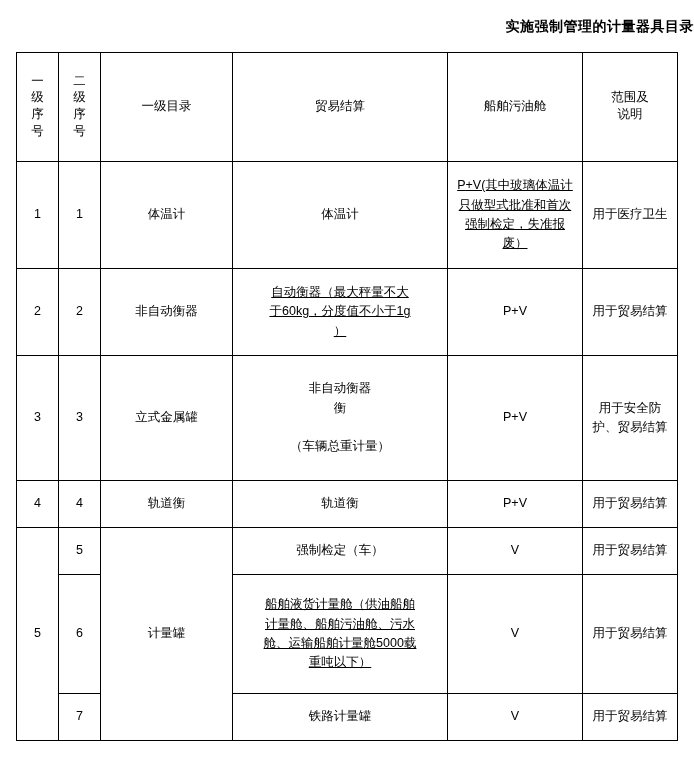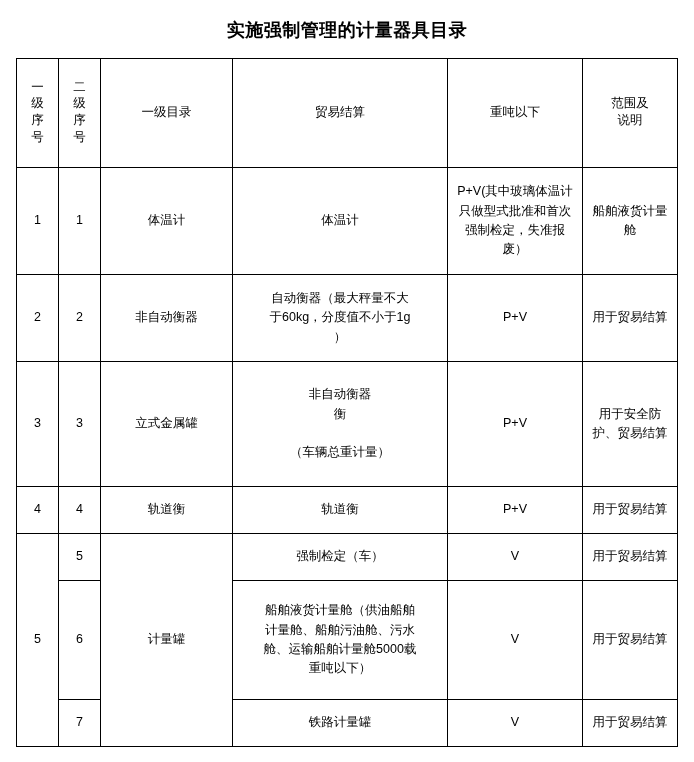--- a/index.html
+++ b/index.html
@@ -14,22 +14,22 @@
     color: #000000;
     overflow: hidden;
   }
   .page {
     width: 694px;
     height: 762px;
     position: relative;
     box-sizing: border-box;
   }
   .doc-title {
-    text-align: center;
-    font-size: 18px;
+    text-align: right;
+    font-size: 14px;
     font-weight: bold;
     letter-spacing: 0.5px;
     padding-top: 18px;
     padding-bottom: 16px;
     font-family: "Liberation Sans", sans-serif;
   }
   table.catalog {
     border-collapse: collapse;
     margin: 0 auto;
     width: 661px;
@@ -65,21 +65,21 @@
   }
   .row-h-temp td { height: 94px; }
   .row-h-nonauto td { height: 74px; }
   .row-h-auto td { height: 112px; }
   .row-h-rail td { height: 34px; }
   .row-h-tank1 td { height: 34px; }
   .row-h-tank2 td { height: 106px; }
   .row-h-tank3 td { height: 34px; }
 
   .multi-line { white-space: pre-line; }
-  .cell-left-pad { padding-left: 8px; padding-right: 8px; }
+  .cell-left-pad { padding-left: 8px; padding-right: 8px; text-decoration: underline; }
 </style>
 </head>
 <body>
 
 <div class="page">
 
   <div class="doc-title">实施强制管理的计量器具目录</div>
 
   <table class="catalog">
     <colgroup>
@@ -103,39 +103,39 @@
         <td>
           <span class="vtext">
             <span>二</span>
             <span>级</span>
             <span>序</span>
             <span>号</span>
           </span>
         </td>
         <td>一级目录</td>
         <td>贸易结算</td>
-        <td>重吨以下</td>
+        <td>船舶污油舱</td>
         <td>
           <span class="vtext">
             <span>范围及</span>
             <span>说明</span>
           </span>
         </td>
       </tr>
 
       <tr class="row-h-temp">
         <td>1</td>
         <td>1</td>
         <td>体温计</td>
         <td>体温计</td>
         <td class="multi-line cell-left-pad">P+V(其中玻璃体温计
 只做型式批准和首次
 强制检定，失准报
 废）</td>
-        <td>船舶液货计量舱</td>
+        <td>用于医疗卫生</td>
       </tr>
 
       <tr class="row-h-nonauto">
         <td>2</td>
         <td>2</td>
         <td>非自动衡器</td>
         <td class="multi-line cell-left-pad">自动衡器（最大秤量不大
 于60kg，分度值不小于1g
 ）</td>
         <td>P+V</td>

